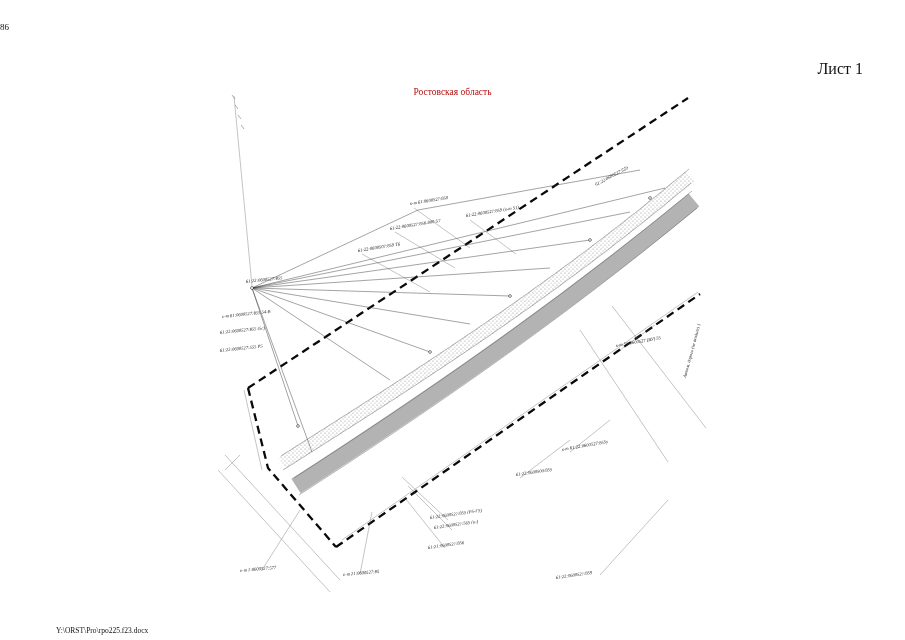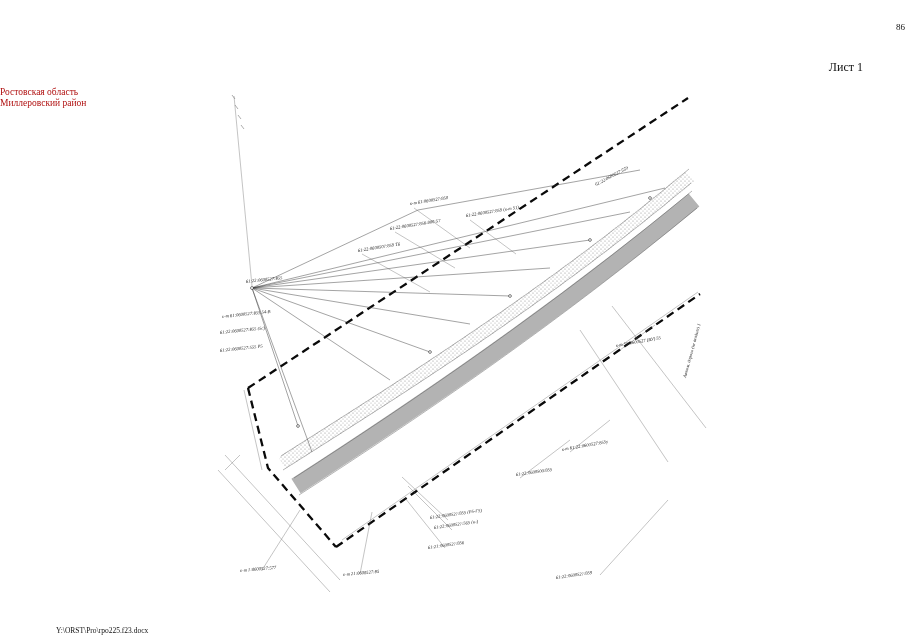--- a/index.html
+++ b/index.html
@@ -1,41 +1,40 @@
 <!DOCTYPE html>
 <html><head>
 <meta charset="utf-8">
 <style>
   html,body{margin:0;padding:0;}
   body{
     width:905px;height:640px;background:#ffffff;position:relative;overflow:hidden;
     font-family:"Liberation Serif", serif;color:#111;
   }
   .abs{position:absolute;}
-  #page-number{left:0;right:0;top:22px;text-align:right;font-size:9px;}
-  #sheet-label{right:42px;top:60px;font-size:12px;}
-  #title-block{left:0;right:0;top:87px;color:#b01010;font-size:9.5px;line-height:11px;}
+  #page-number{left:0;right:0;top:22px;text-align:left;font-size:9px;}
+  #sheet-label{right:42px;top:60px;font-size:16px;}
+  #title-block{left:0;right:0;top:87px;text-align:center;color:#b01010;font-size:9.5px;line-height:11px;}
   #footer-path{left:44px;bottom:5px;font-size:7.5px;margin-left:12px;}
   #map-svg{left:0;top:0;}
   .lbl{font-size:4.6px;font-style:italic;fill:#222;font-family:"Liberation Serif",serif;}
   .thin{stroke:#333;stroke-width:0.45;fill:none;}
   .hair{stroke:#555;stroke-width:0.35;fill:none;}
   .edge{stroke:#444;stroke-width:0.4;fill:none;}
   .dashed{stroke:#0a0a0a;stroke-width:2.3;fill:none;stroke-dasharray:8,5;}
   .pt{fill:#fff;stroke:#000;stroke-width:0.5;}
 </style>
 </head>
 <body>
 
 <div class="abs" id="page-number">86</div>
 <div class="abs" id="sheet-label">Лист 1</div>
 
 <div class="abs" id="title-block">
   <div>Ростовская область</div>
-  <div>Миллеровский район</div>
 </div>
 
 <svg class="abs" id="map-svg" width="905" height="640" viewBox="0 0 905 640" xmlns="http://www.w3.org/2000/svg">
   <defs>
     <pattern id="stipple" width="4" height="4" patternUnits="userSpaceOnUse">
       <circle cx="1" cy="1" r="0.6" fill="#8f8f8f"></circle>
       <circle cx="3" cy="3" r="0.5" fill="#9a9a9a"></circle>
     </pattern>
   </defs>
 

